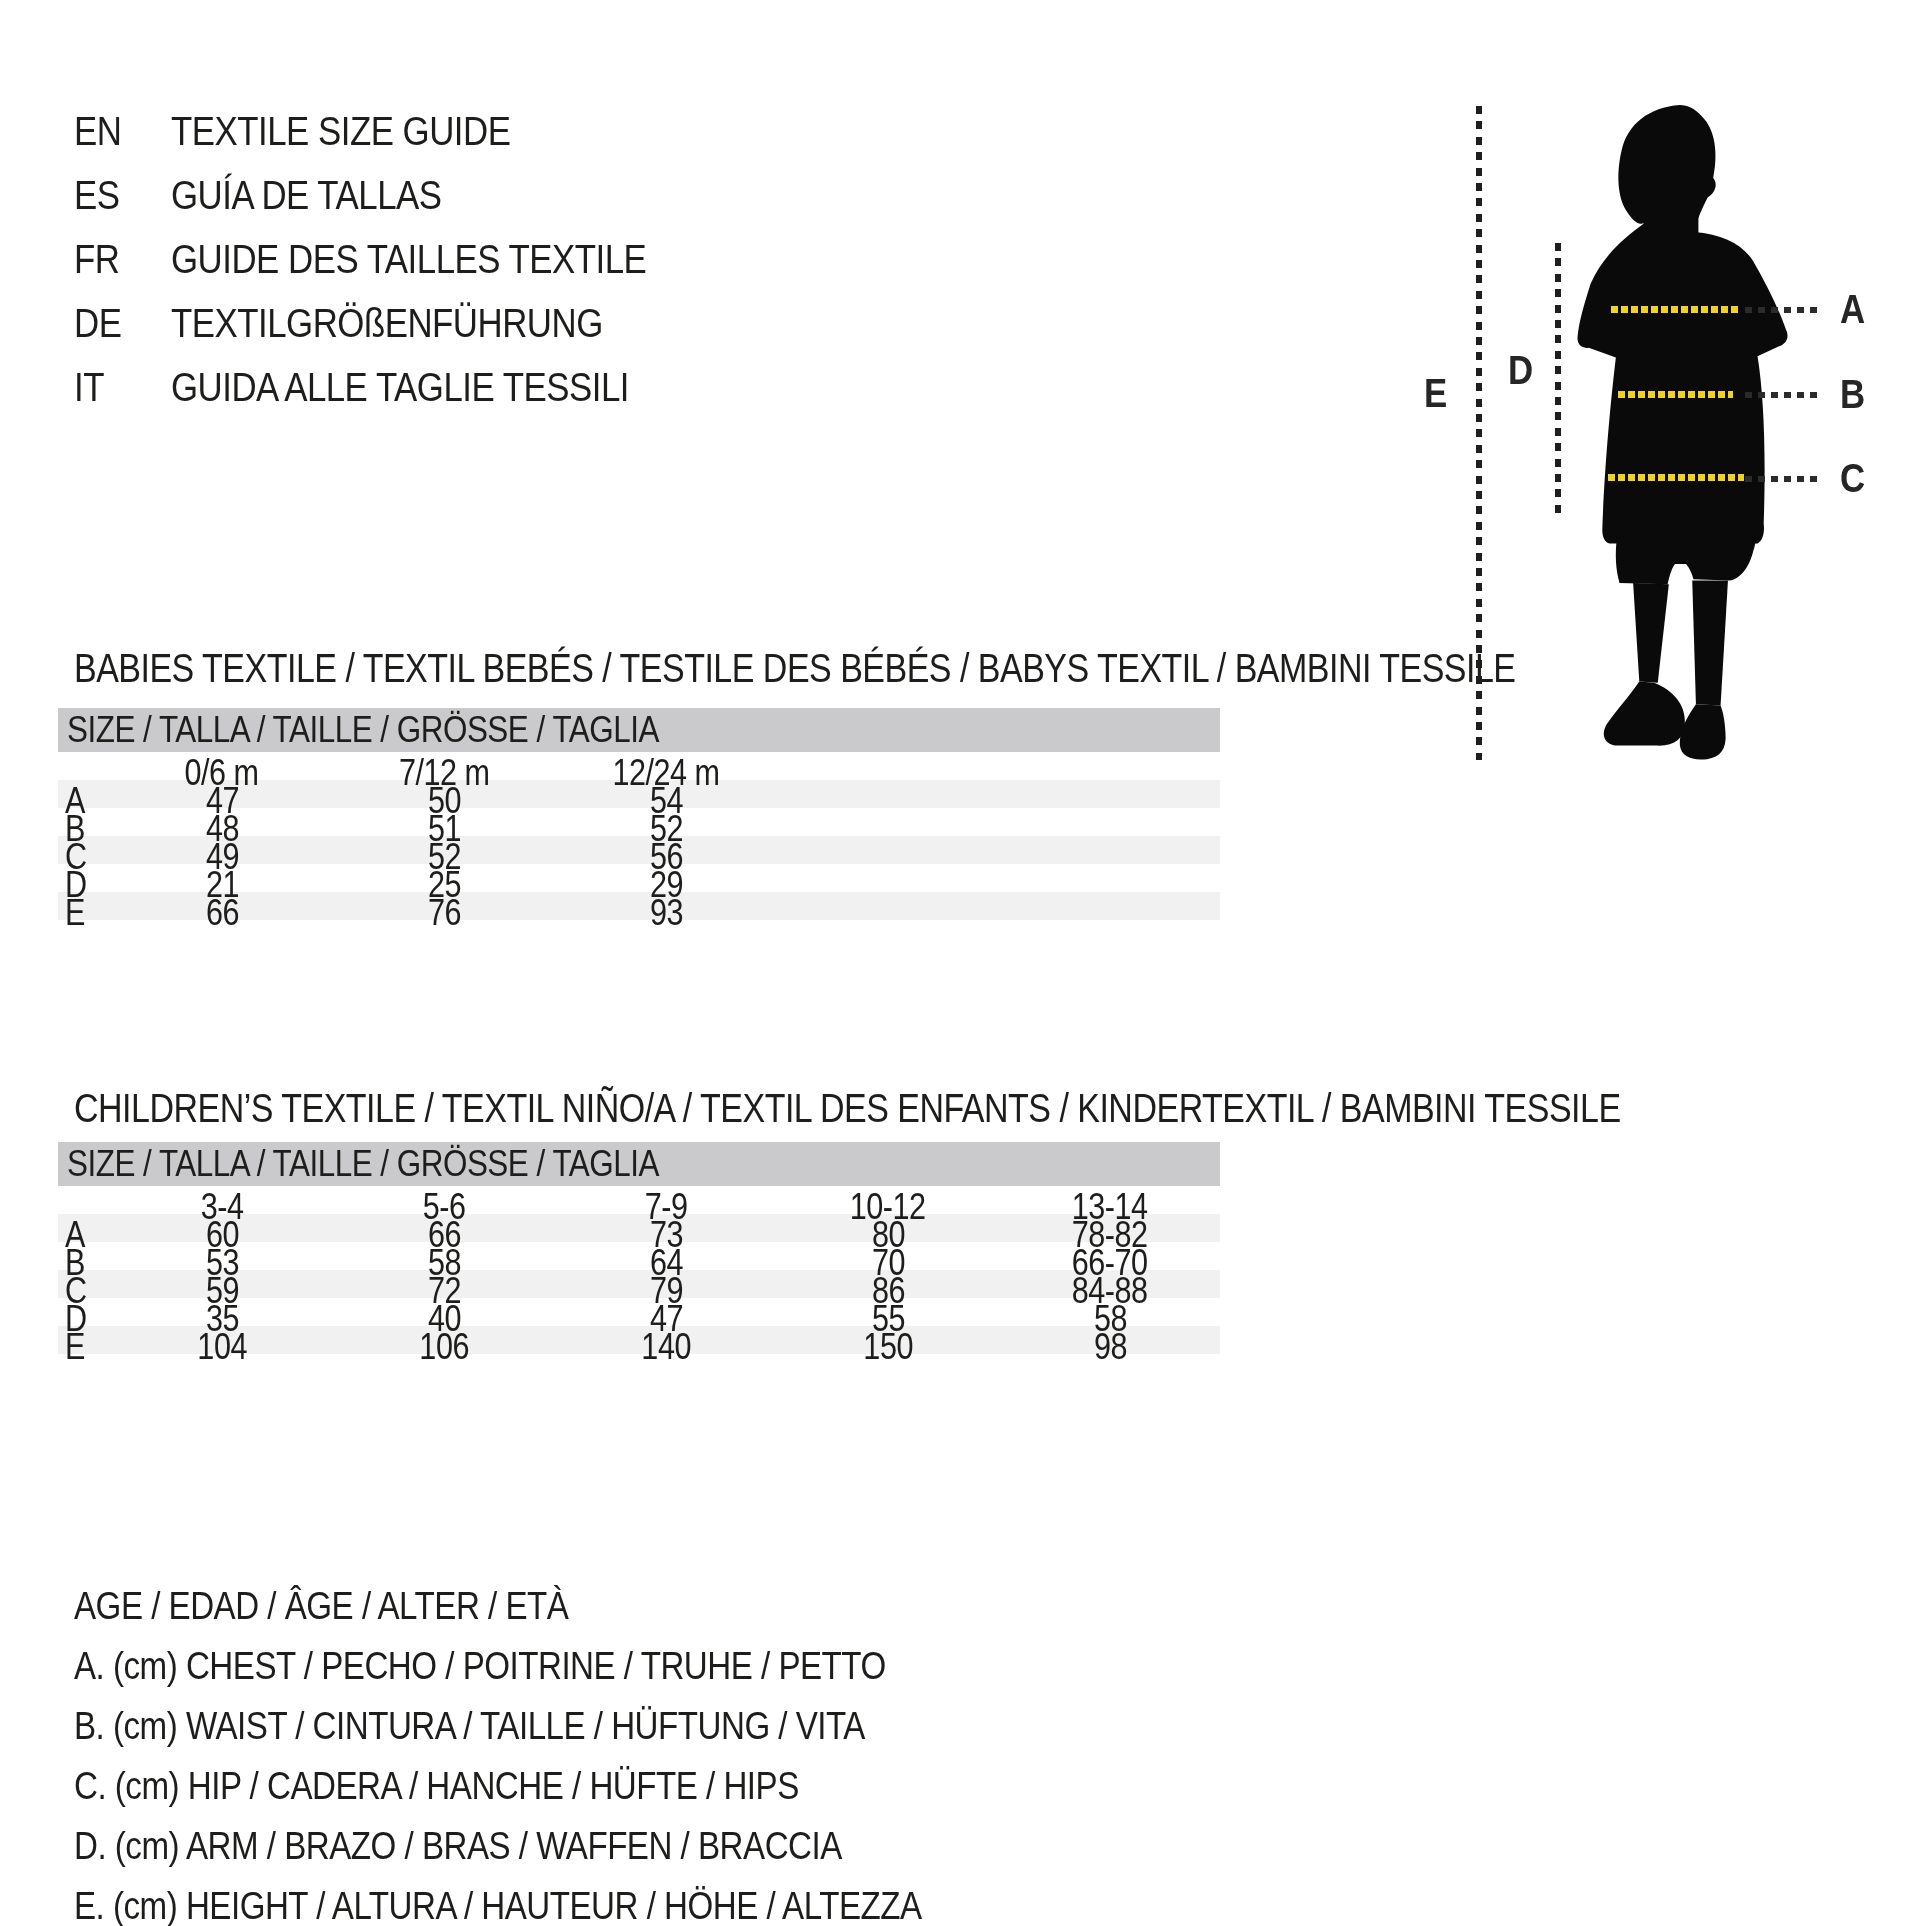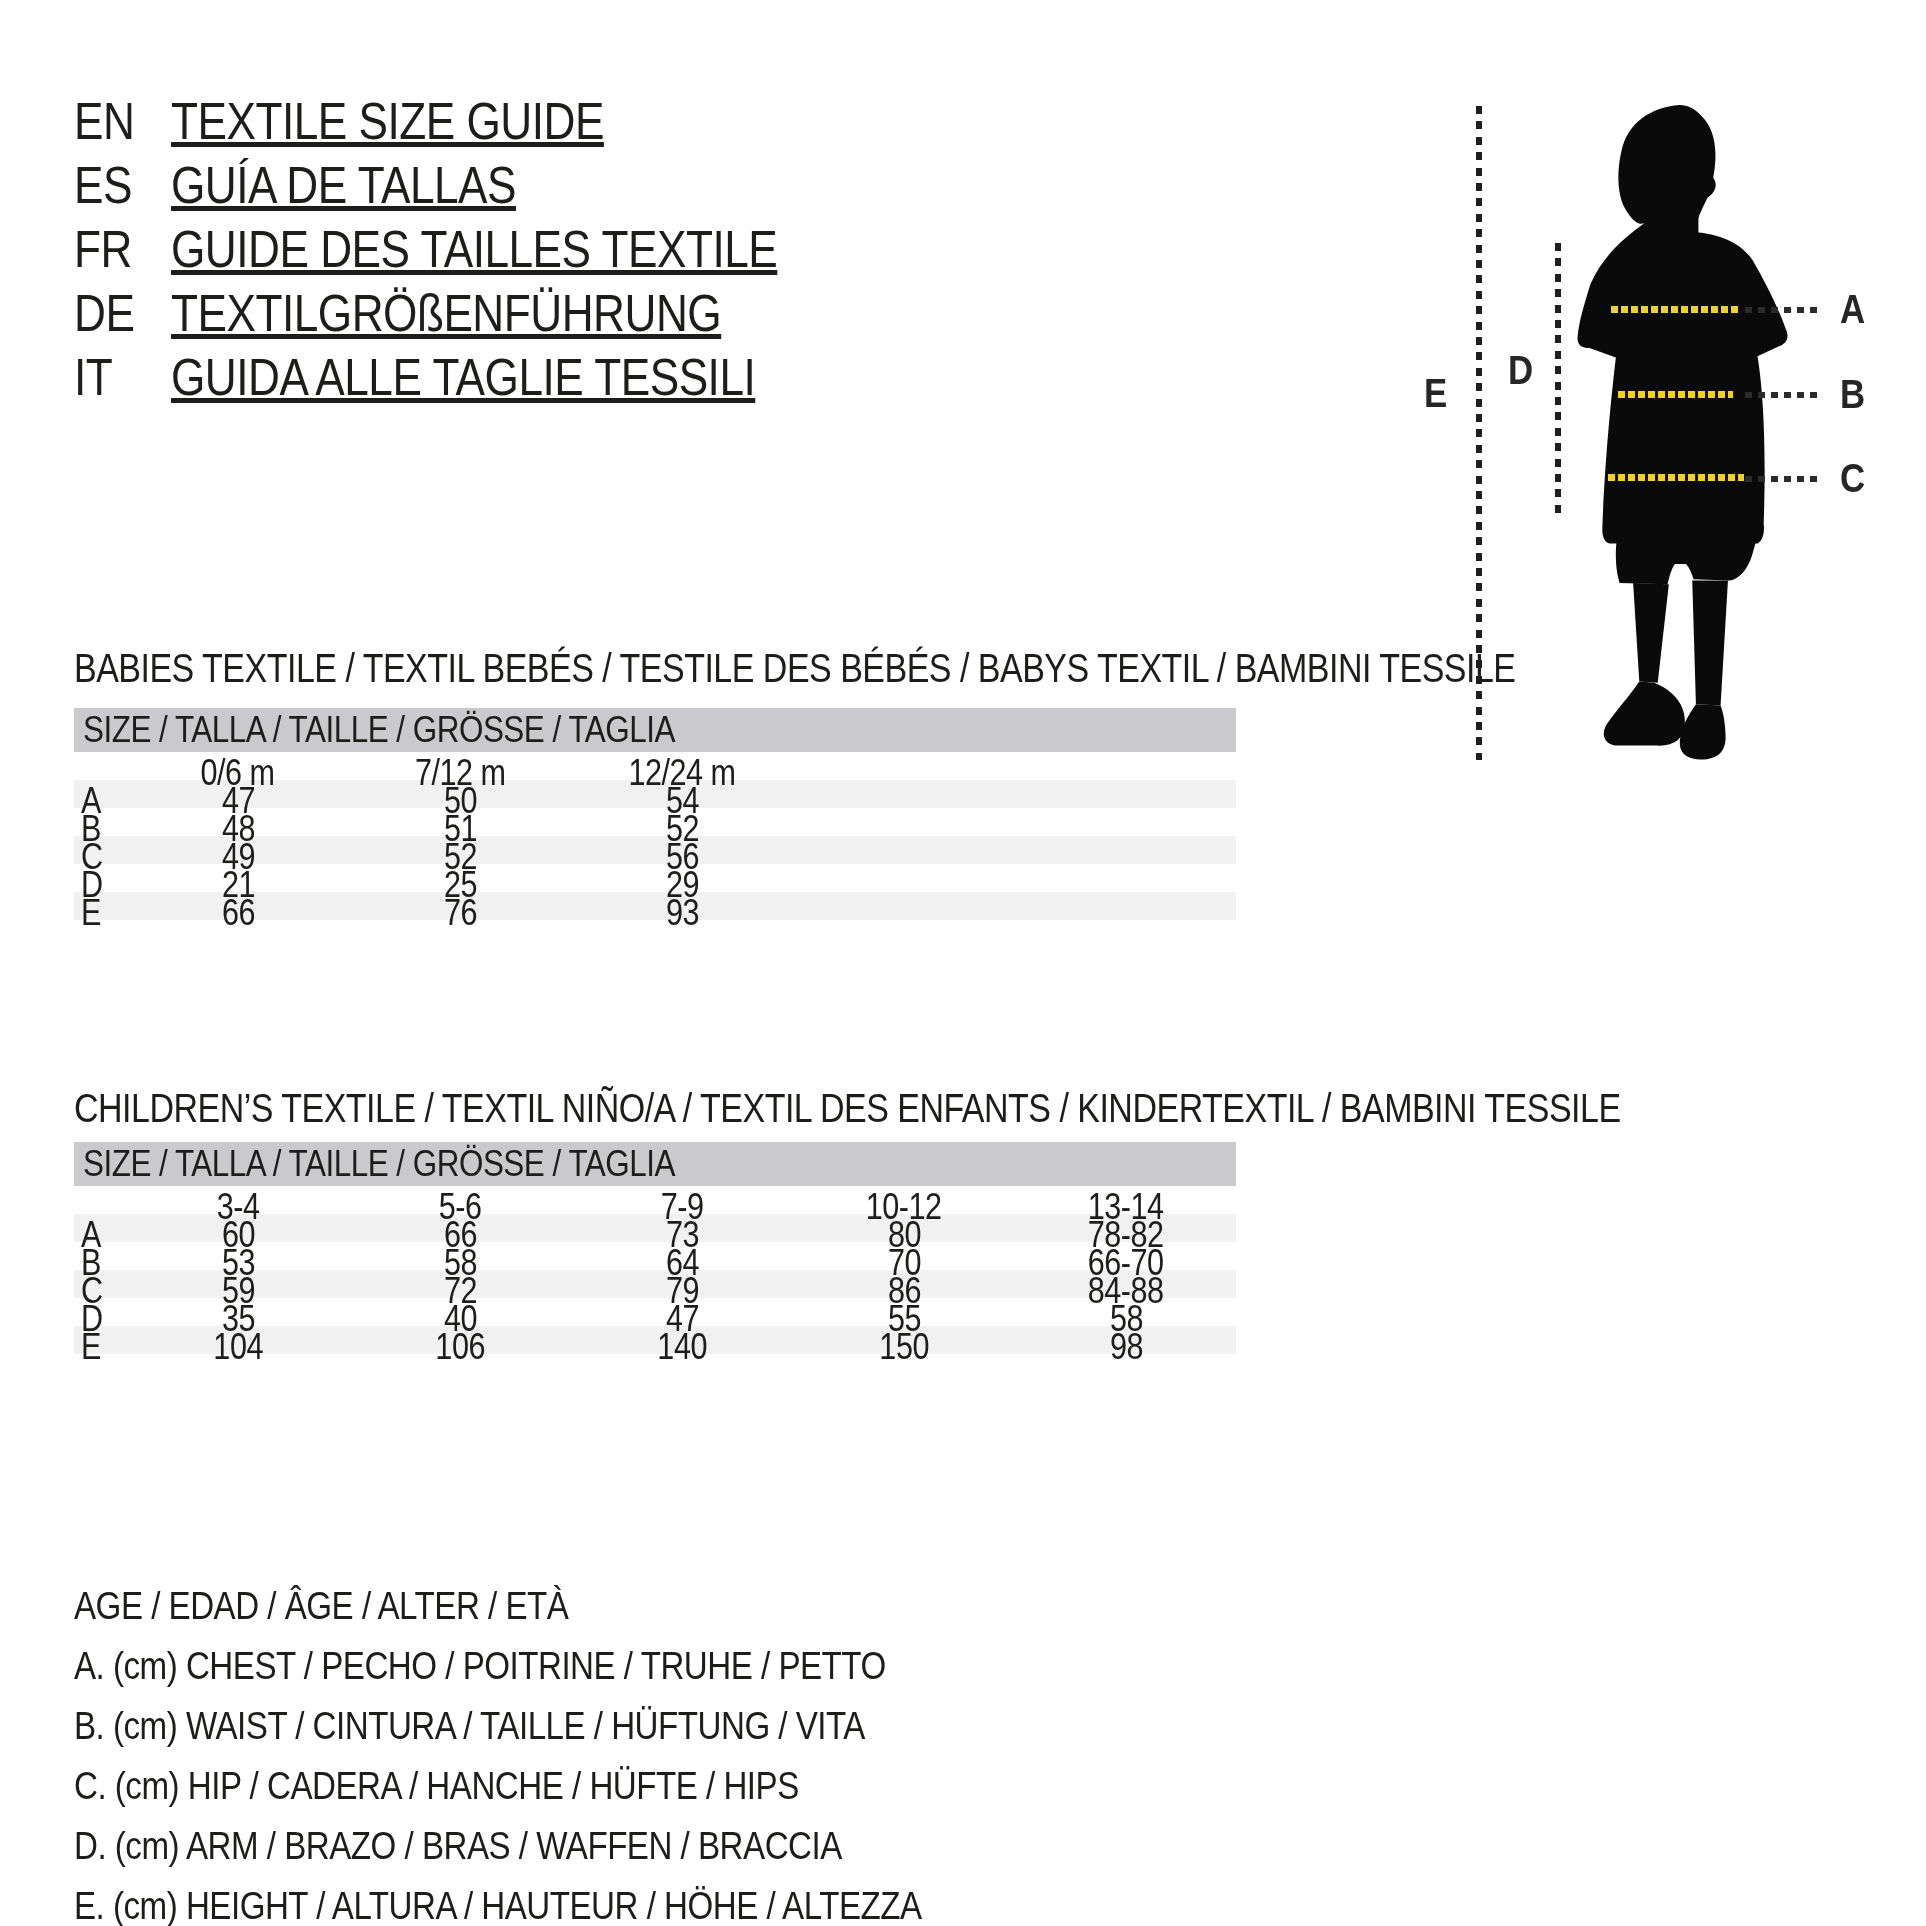--- a/index.html
+++ b/index.html
@@ -4,21 +4,21 @@
 <style>
   html,body{margin:0;padding:0;background:#fff;}
   #canvas{position:relative;width:1926px;height:1926px;background:#ffffff;overflow:hidden;
           font-family:"Liberation Sans", sans-serif;color:#1d1d1b;}
   .cx{display:inline-block;transform:scaleX(.85);transform-origin:0 50%;white-space:nowrap;letter-spacing:-0.6px;}
   .cxc{transform-origin:50% 50%;}
   .cxr{transform-origin:100% 50%;}
 
   
   #langs{position:absolute;left:74px;top:91px;}
-  .lang-row{display:flex;height:64px;align-items:flex-start;font-size:52px;text-decoration:underline;}
+  .lang-row{display:flex;height:64px;align-items:flex-end;font-size:41px;}
   .lang-code{width:97px;flex:0 0 97px;}
 
   
   .vdots{position:absolute;width:5.5px;background-image:repeating-linear-gradient(to bottom,#1e1e1e 0 8px,transparent 8px 15.4px);}
   .ydash{position:absolute;height:6.8px;background-image:repeating-linear-gradient(to right,#f0d226 0 6.8px,transparent 6.8px 10px);}
   .ddash{position:absolute;height:5.5px;background-image:repeating-linear-gradient(to right,#2b2b2b 0 7.4px,transparent 7.4px 13px);}
   .mlabel{position:absolute;font-size:41px;font-weight:700;line-height:42px;color:#262626;}
   #e-line{left:1476px;top:106px;height:654px;}
   #d-line{left:1555px;top:243px;height:271px;}
   #lbl-e{left:1374px;top:372px;width:73px;text-align:right;}
@@ -33,21 +33,21 @@
   #yc{left:1608px;top:474px;width:136px;}
   #dc{left:1745px;top:476px;width:75px;}
   #silhouette{position:absolute;left:1575px;top:105px;width:216px;height:656px;}
 
   
   .sec-title{position:absolute;left:74px;font-size:40px;line-height:44px;}
   #babies-title{top:646px;}
   #children-title{top:1086px;}
 
   
-  .size-table{position:absolute;left:74px;width:1162px;}
+  .size-table{position:absolute;left:58px;width:1162px;}
   #babies-table{top:708px;}
   #children-table{top:1142px;}
   .bar{height:44px;background:#cacacc;display:flex;align-items:center;padding-left:8.6px;box-sizing:border-box;font-size:37px;}
   .t-row{display:grid;grid-template-columns:53px 222px 222px 222px 222px 222px;height:28px;align-items:center;font-size:36px;}
   .t-label{padding-left:7.4px;}
   .t-cell{text-align:center;}
   .stripe{background:#f1f1f2;}
 
   
   #legend{position:absolute;left:74px;top:1576px;font-size:39px;line-height:60px;}

